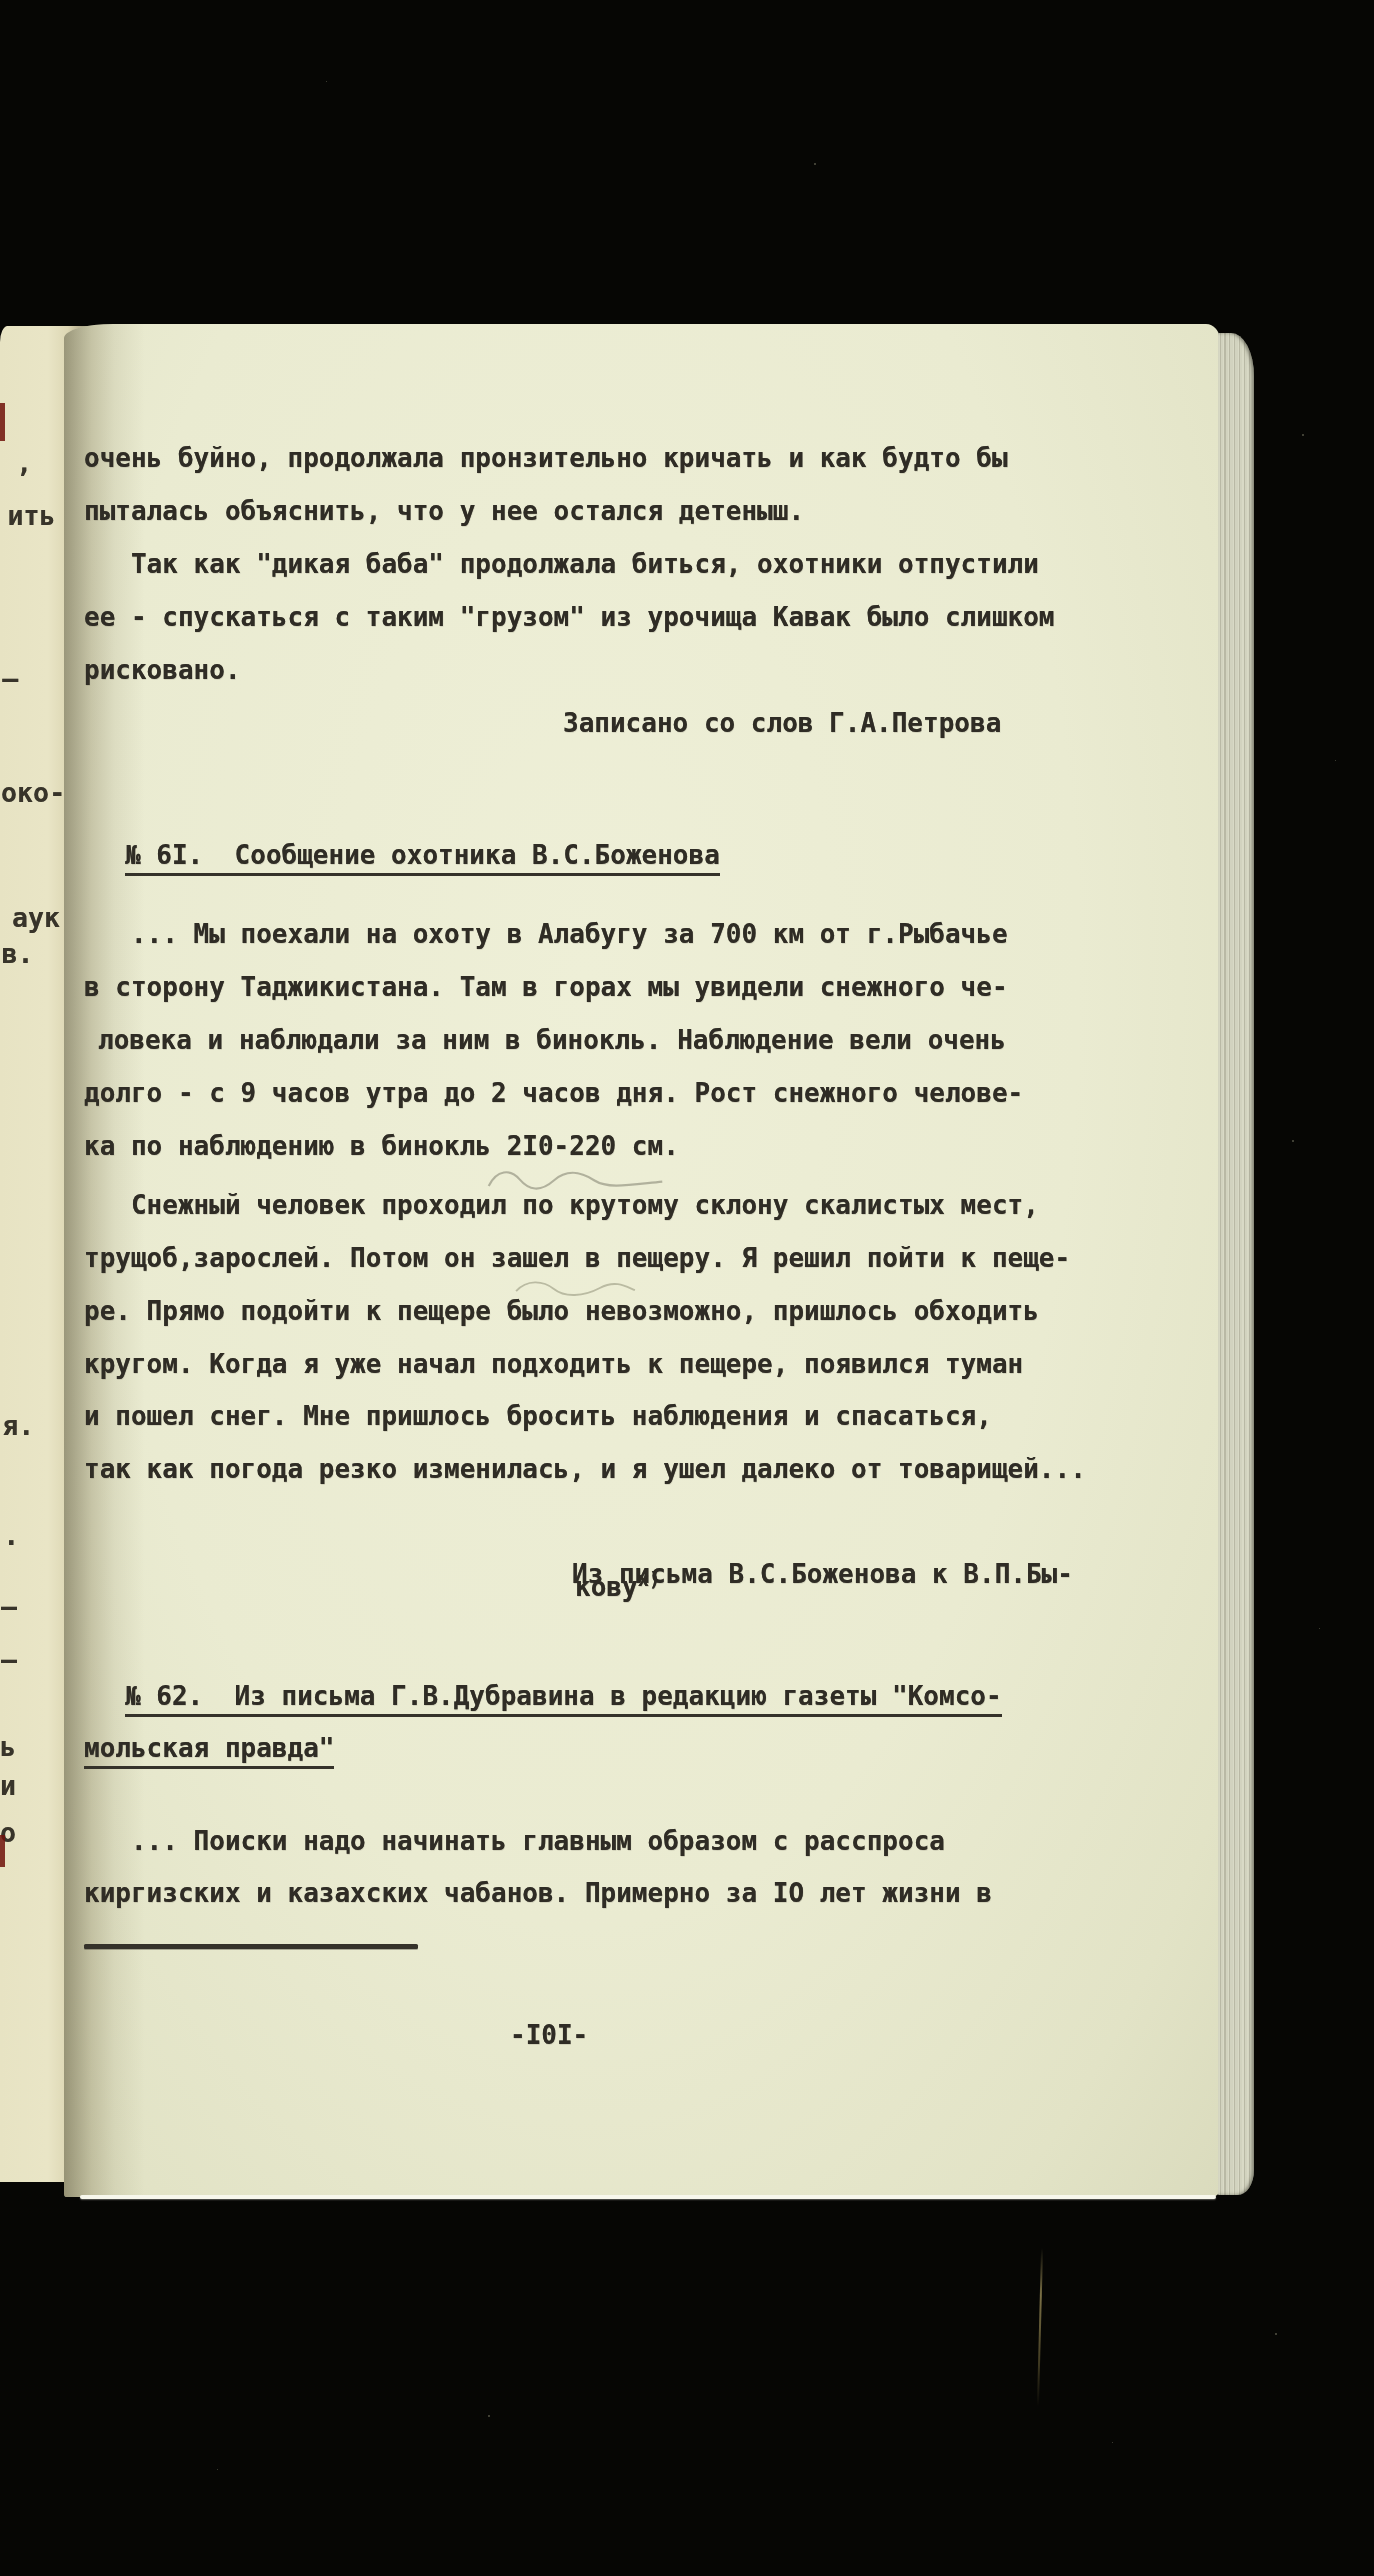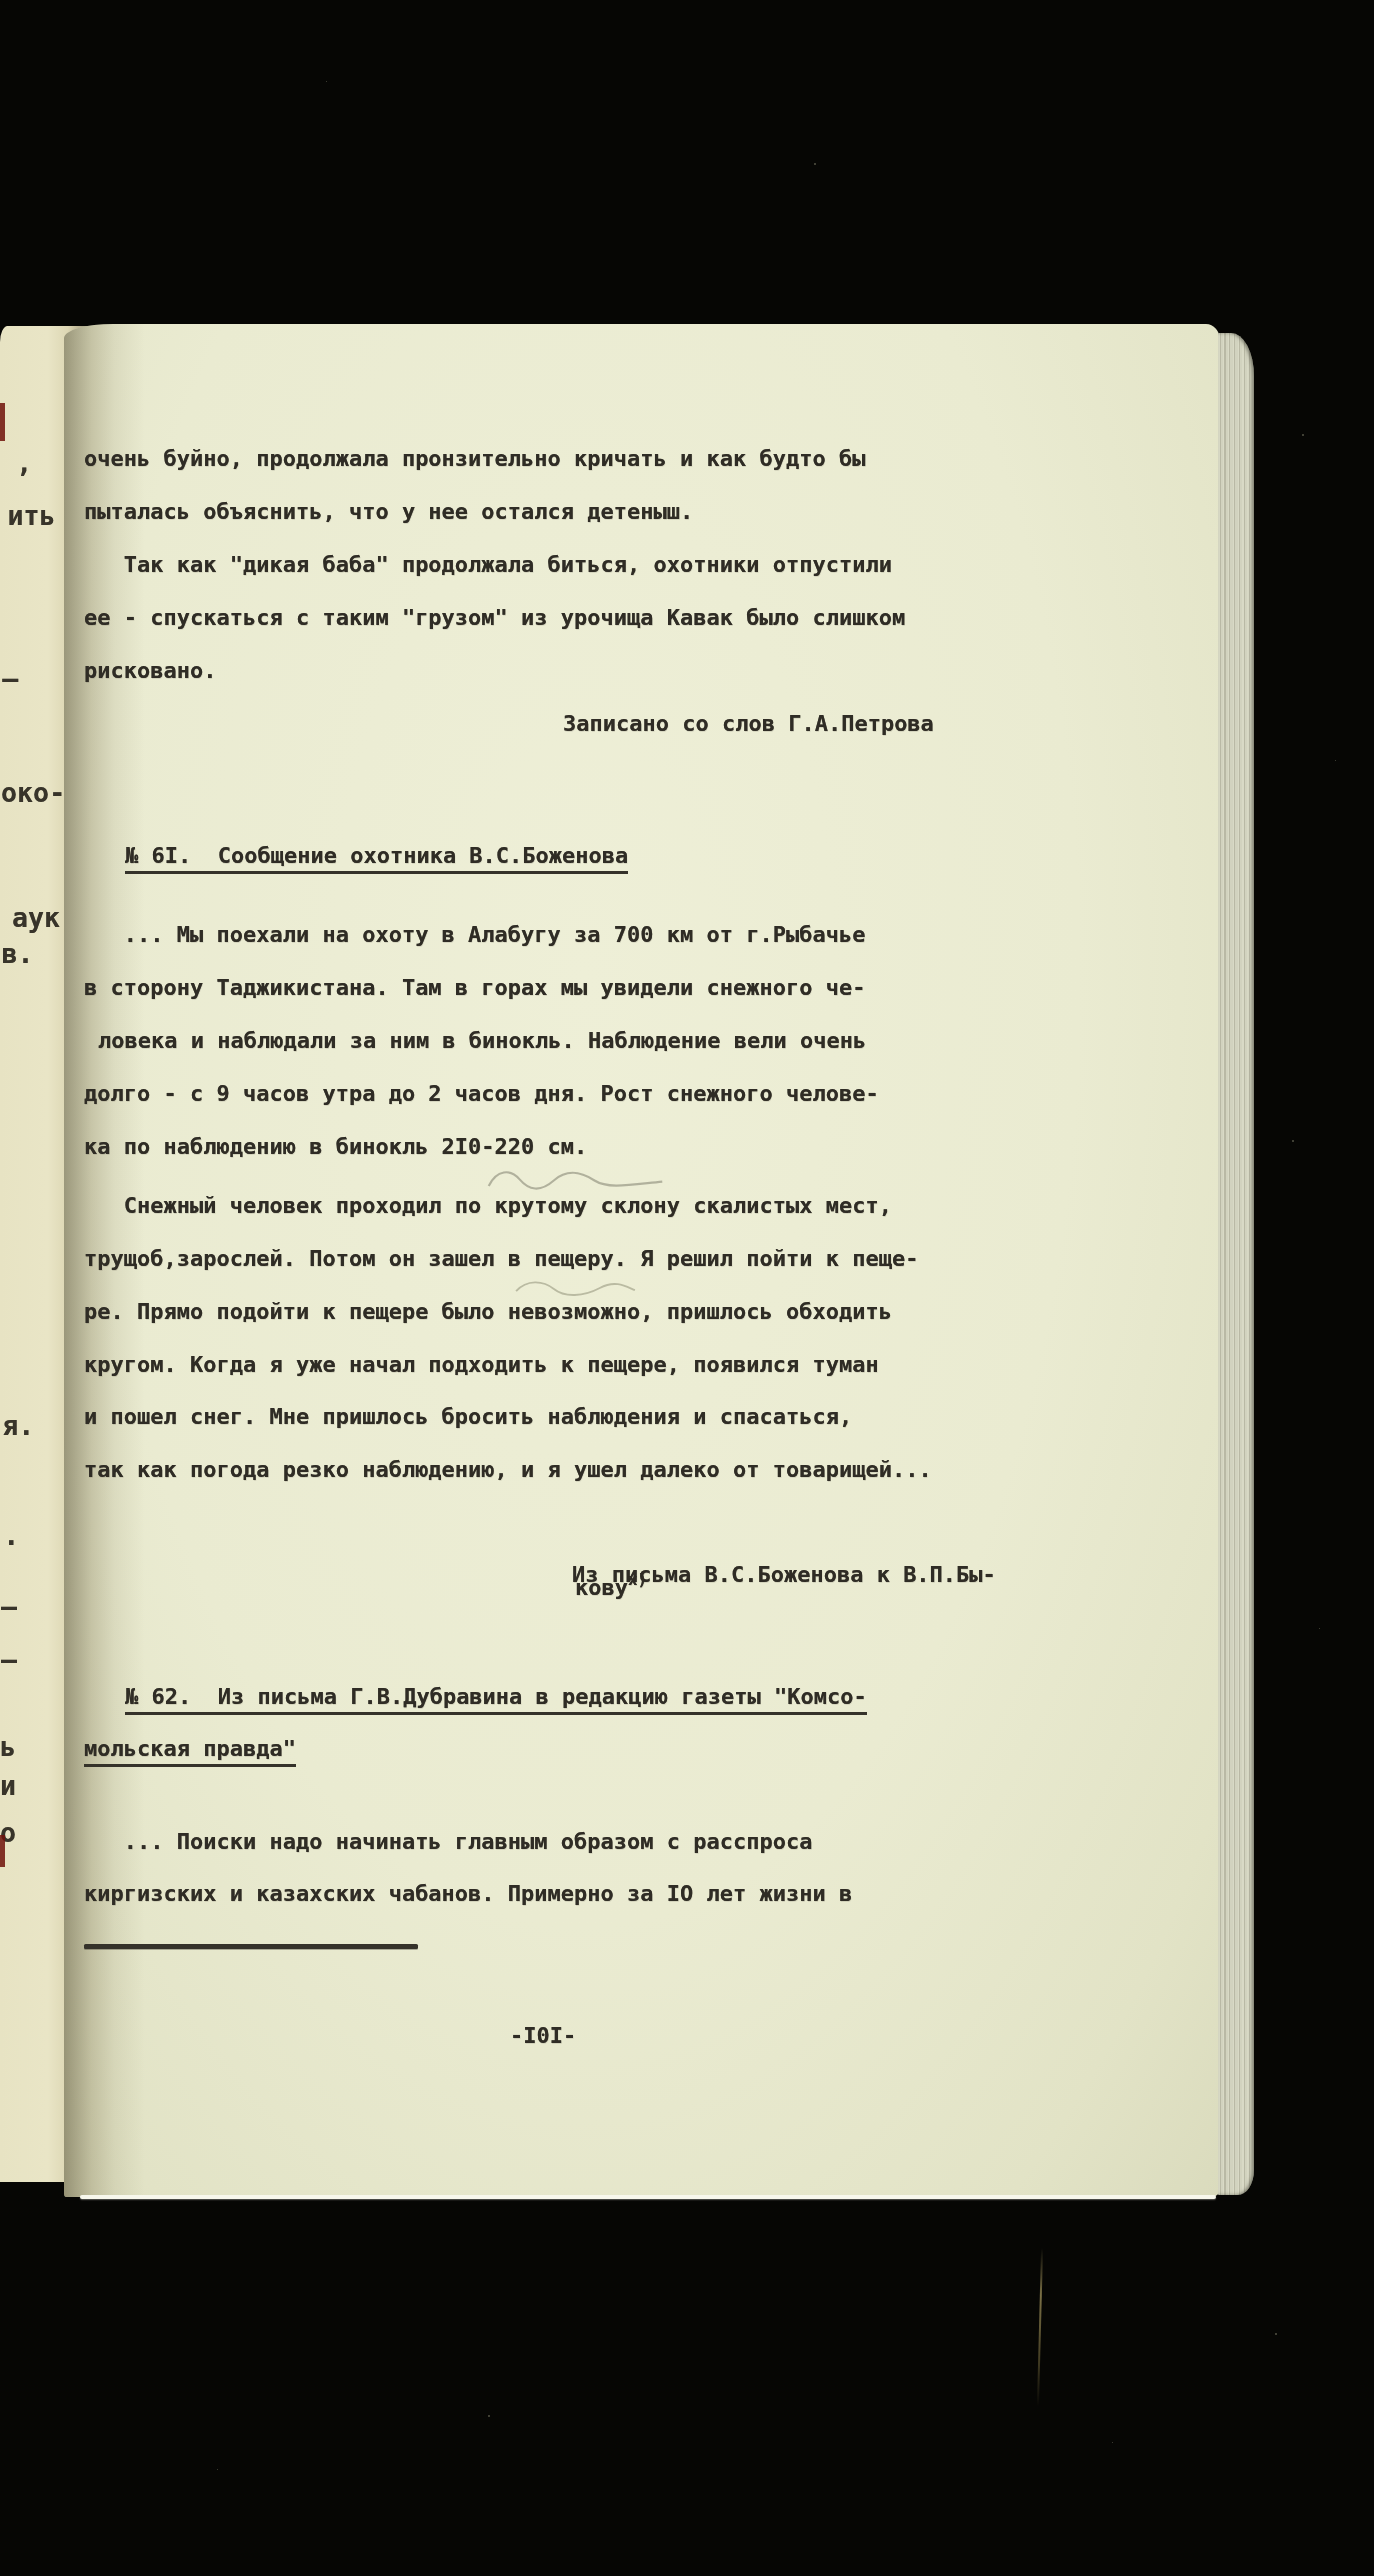--- a/index.html
+++ b/index.html
@@ -24,21 +24,21 @@
   .bottom-edge{position:absolute;left:16.3px;right:4.3px;bottom:-2.2px;height:3.8px;background:#f7f7ec;
     border-radius:2.2px;box-shadow:0 1.1px 1.6px rgba(255,255,245,.35);}
   
   .page-stack{position:absolute;left:1218px;top:333px;width:36px;height:1862px;
     background:repeating-linear-gradient(90deg,#d9dac6 0 1.6px,#b9b9a5 1.6px 2.7px,#d2d3bf 2.7px 4.9px);
     border-radius:1.1px 23px 16.3px 1.1px / 1.1px 43px 25px 1.1px;
     box-shadow:inset -2.2px 0 3.3px rgba(40,40,30,.5);}
   
   .text-layer{position:absolute;left:0;top:0;width:100%;height:100%;}
   .line{position:absolute;height:53px;line-height:53px;white-space:pre;
-    font-weight:bold;font-size:22px;color:#2f2c25;
+    font-weight:bold;font-size:26px;color:#2f2c25;
     text-shadow:0 0 0.5px rgba(47,44,37,.65), 0.5px 0.5px 0 rgba(47,44,37,.12);}
   .line span{display:inline-block;line-height:normal;}
   .line .u{border-bottom:3.8px solid #35322a;padding-bottom:3px;}
   .line .sup{font-size:0.72em;vertical-align:9.8px;}
   .rule{position:absolute;background:#35322a;border-radius:1.6px;
     box-shadow:0 1.1px 0 rgba(53,50,42,.35);}
   .squiggle{position:absolute;opacity:.75;}
   .scratch{position:absolute;left:1039px;top:2248px;width:1.6px;height:158px;
     background:linear-gradient(to bottom,rgba(120,108,62,.0),rgba(151,138,86,.8) 30%,rgba(120,108,62,.55) 70%,rgba(80,70,40,0));
     transform:rotate(1.5deg);}
@@ -86,21 +86,21 @@
       <div class="line" style="left: 84px; top: 908px;"><span>   ... Мы поехали на охоту в Алабугу за 700 км от г.Рыбачье</span></div>
       <div class="line" style="left: 84px; top: 961px;"><span>в сторону Таджикистана. Там в горах мы увидели снежного че-</span></div>
       <div class="line" style="left: 98px; top: 1014px;"><span>ловека и наблюдали за ним в бинокль. Наблюдение вели очень</span></div>
       <div class="line" style="left: 84px; top: 1067px;"><span>долго - с 9 часов утра до 2 часов дня. Рост снежного челове-</span></div>
       <div class="line" style="left: 84px; top: 1120px;"><span>ка по наблюдению в бинокль 2I0-220 см.</span></div>
       <div class="line" style="left: 84px; top: 1179px;"><span>   Снежный человек проходил по крутому склону скалистых мест,</span></div>
       <div class="line" style="left: 84px; top: 1232px;"><span>трущоб,зарослей. Потом он зашел в пещеру. Я решил пойти к пеще-</span></div>
       <div class="line" style="left: 84px; top: 1285px;"><span>ре. Прямо подойти к пещере было невозможно, пришлось обходить</span></div>
       <div class="line" style="left: 84px; top: 1338px;"><span>кругом. Когда я уже начал подходить к пещере, появился туман</span></div>
       <div class="line" style="left: 84px; top: 1390px;"><span>и пошел снег. Мне пришлось бросить наблюдения и спасаться,</span></div>
-      <div class="line" style="left: 84px; top: 1443px;"><span>так как погода резко наблюдению, и я ушел далеко от товарищей...</span></div>
+      <div class="line" style="left: 84px; top: 1443px;"><span>так как погода резко изменилась, и я ушел далеко от товарищей...</span></div>
       <div class="line" style="left: 572px; top: 1548px; text-align: center;"><span>Из письма В.С.Боженова к В.П.Бы-</span></div>
       <div class="line" style="left: 575px; top: 1561px;"><span>кову</span><span class="sup">х)</span></div>
       <div class="line" style="left: 125px; top: 1670px;"><span class="u">№ 62.  Из письма Г.В.Дубравина в редакцию газеты "Комсо-</span></div>
       <div class="line" style="left: 84px; top: 1722px;"><span class="u">мольская правда"</span></div>
       <div class="line" style="left: 84px; top: 1815px;"><span>   ... Поиски надо начинать главным образом с расспроса</span></div>
       <div class="line" style="left: 84px; top: 1867px;"><span>киргизских и казахских чабанов. Примерно за IO лет жизни в</span></div>
       <div class="line" style="left: 510px; top: 2009px;"><span>-I0I-</span></div>
     </div>
 
   <svg class="squiggle" style="left:486px;top:1164px;" width="179" height="33" viewBox="0 0 330 60">

